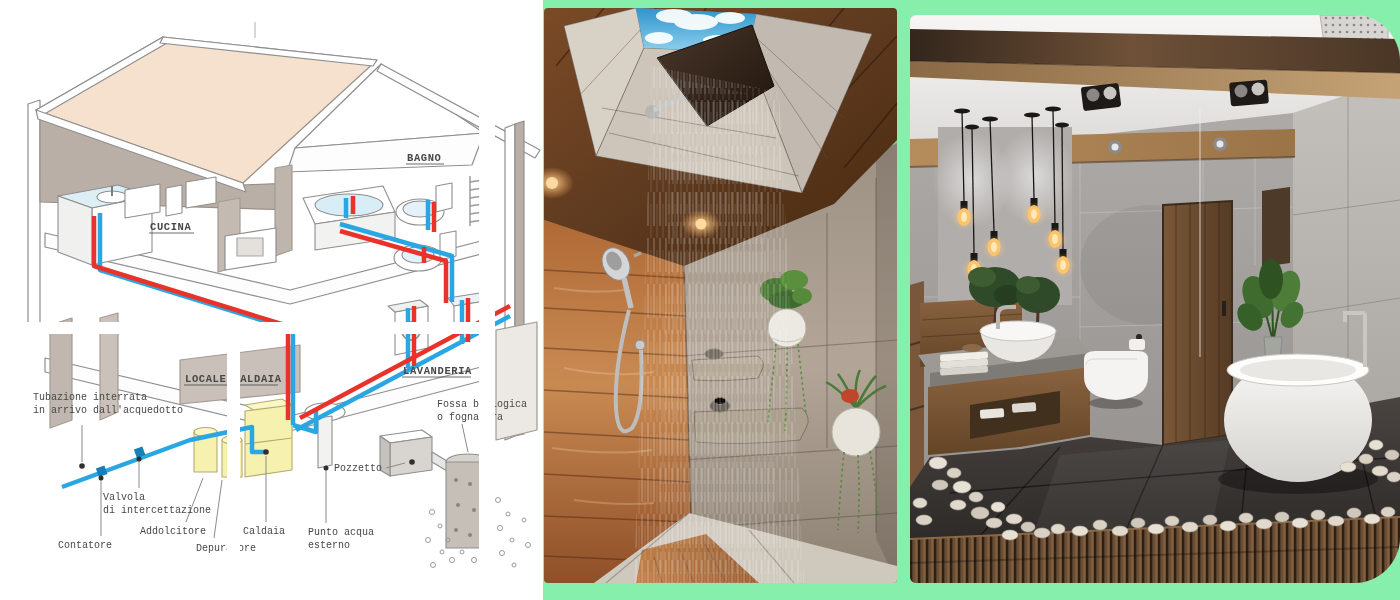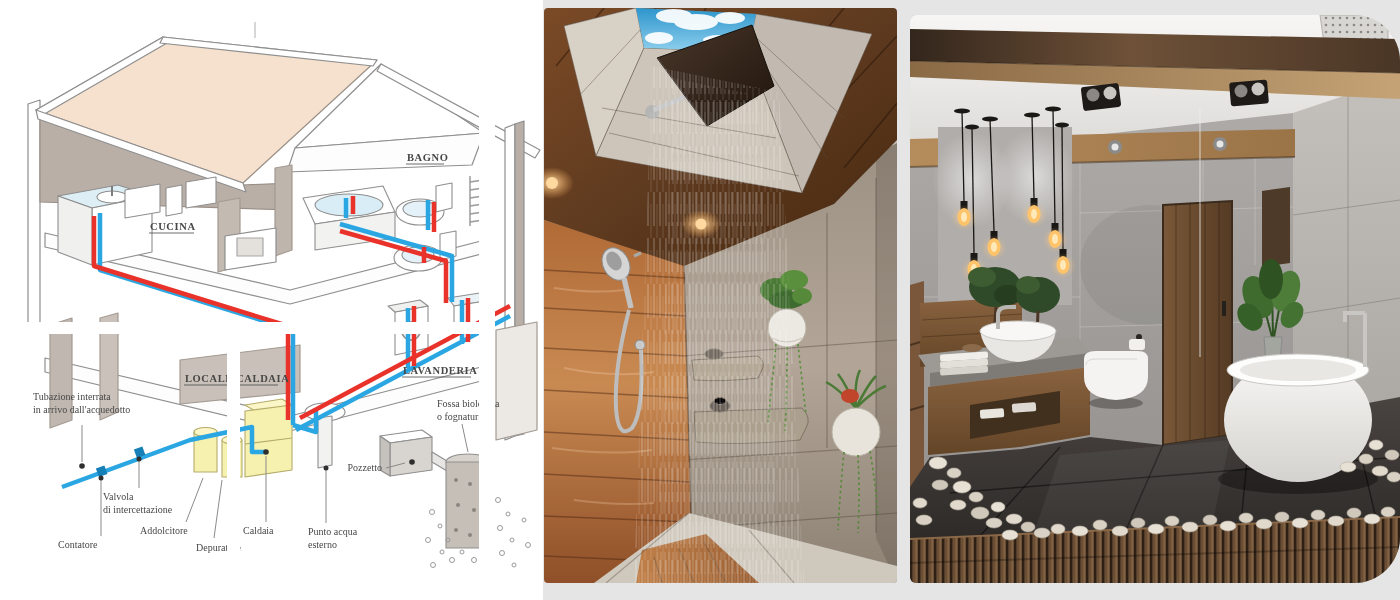--- a/index.html
+++ b/index.html
@@ -1,17 +1,17 @@
 <!DOCTYPE html>
 <html><head>
 <meta charset="utf-8">
 <style>
   html,body{margin:0;padding:0;background:#ffffff;}
-  .canvas{position:relative;width:1400px;height:600px;background:#e5e5e5;overflow:hidden;
-          font-family:Liberation Serif, serif;}
+  .canvas{position:relative;width:1400px;height:600px;background:#86efac;overflow:hidden;
+          font-family:Liberation Mono, monospace;}
   .panel{position:absolute;}
   .panel svg{display:block;width:100%;height:100%;}
   .panel-diagram{left:0;top:0;width:543px;height:600px;background:#ffffff;}
   .panel-shower{left:544px;top:8px;width:353px;height:575px;border-radius:4px;overflow:hidden;}
   .panel-bathroom{left:910px;top:15px;width:490px;height:568px;border-radius:6px 46px 46px 6px;overflow:hidden;}
   .room-label{font-size:10.5px;font-weight:bold;letter-spacing:.6px;fill:#474747;}
   .ann-label{font-size:10px;fill:#474747;}
 </style>
 </head>
 <body>

